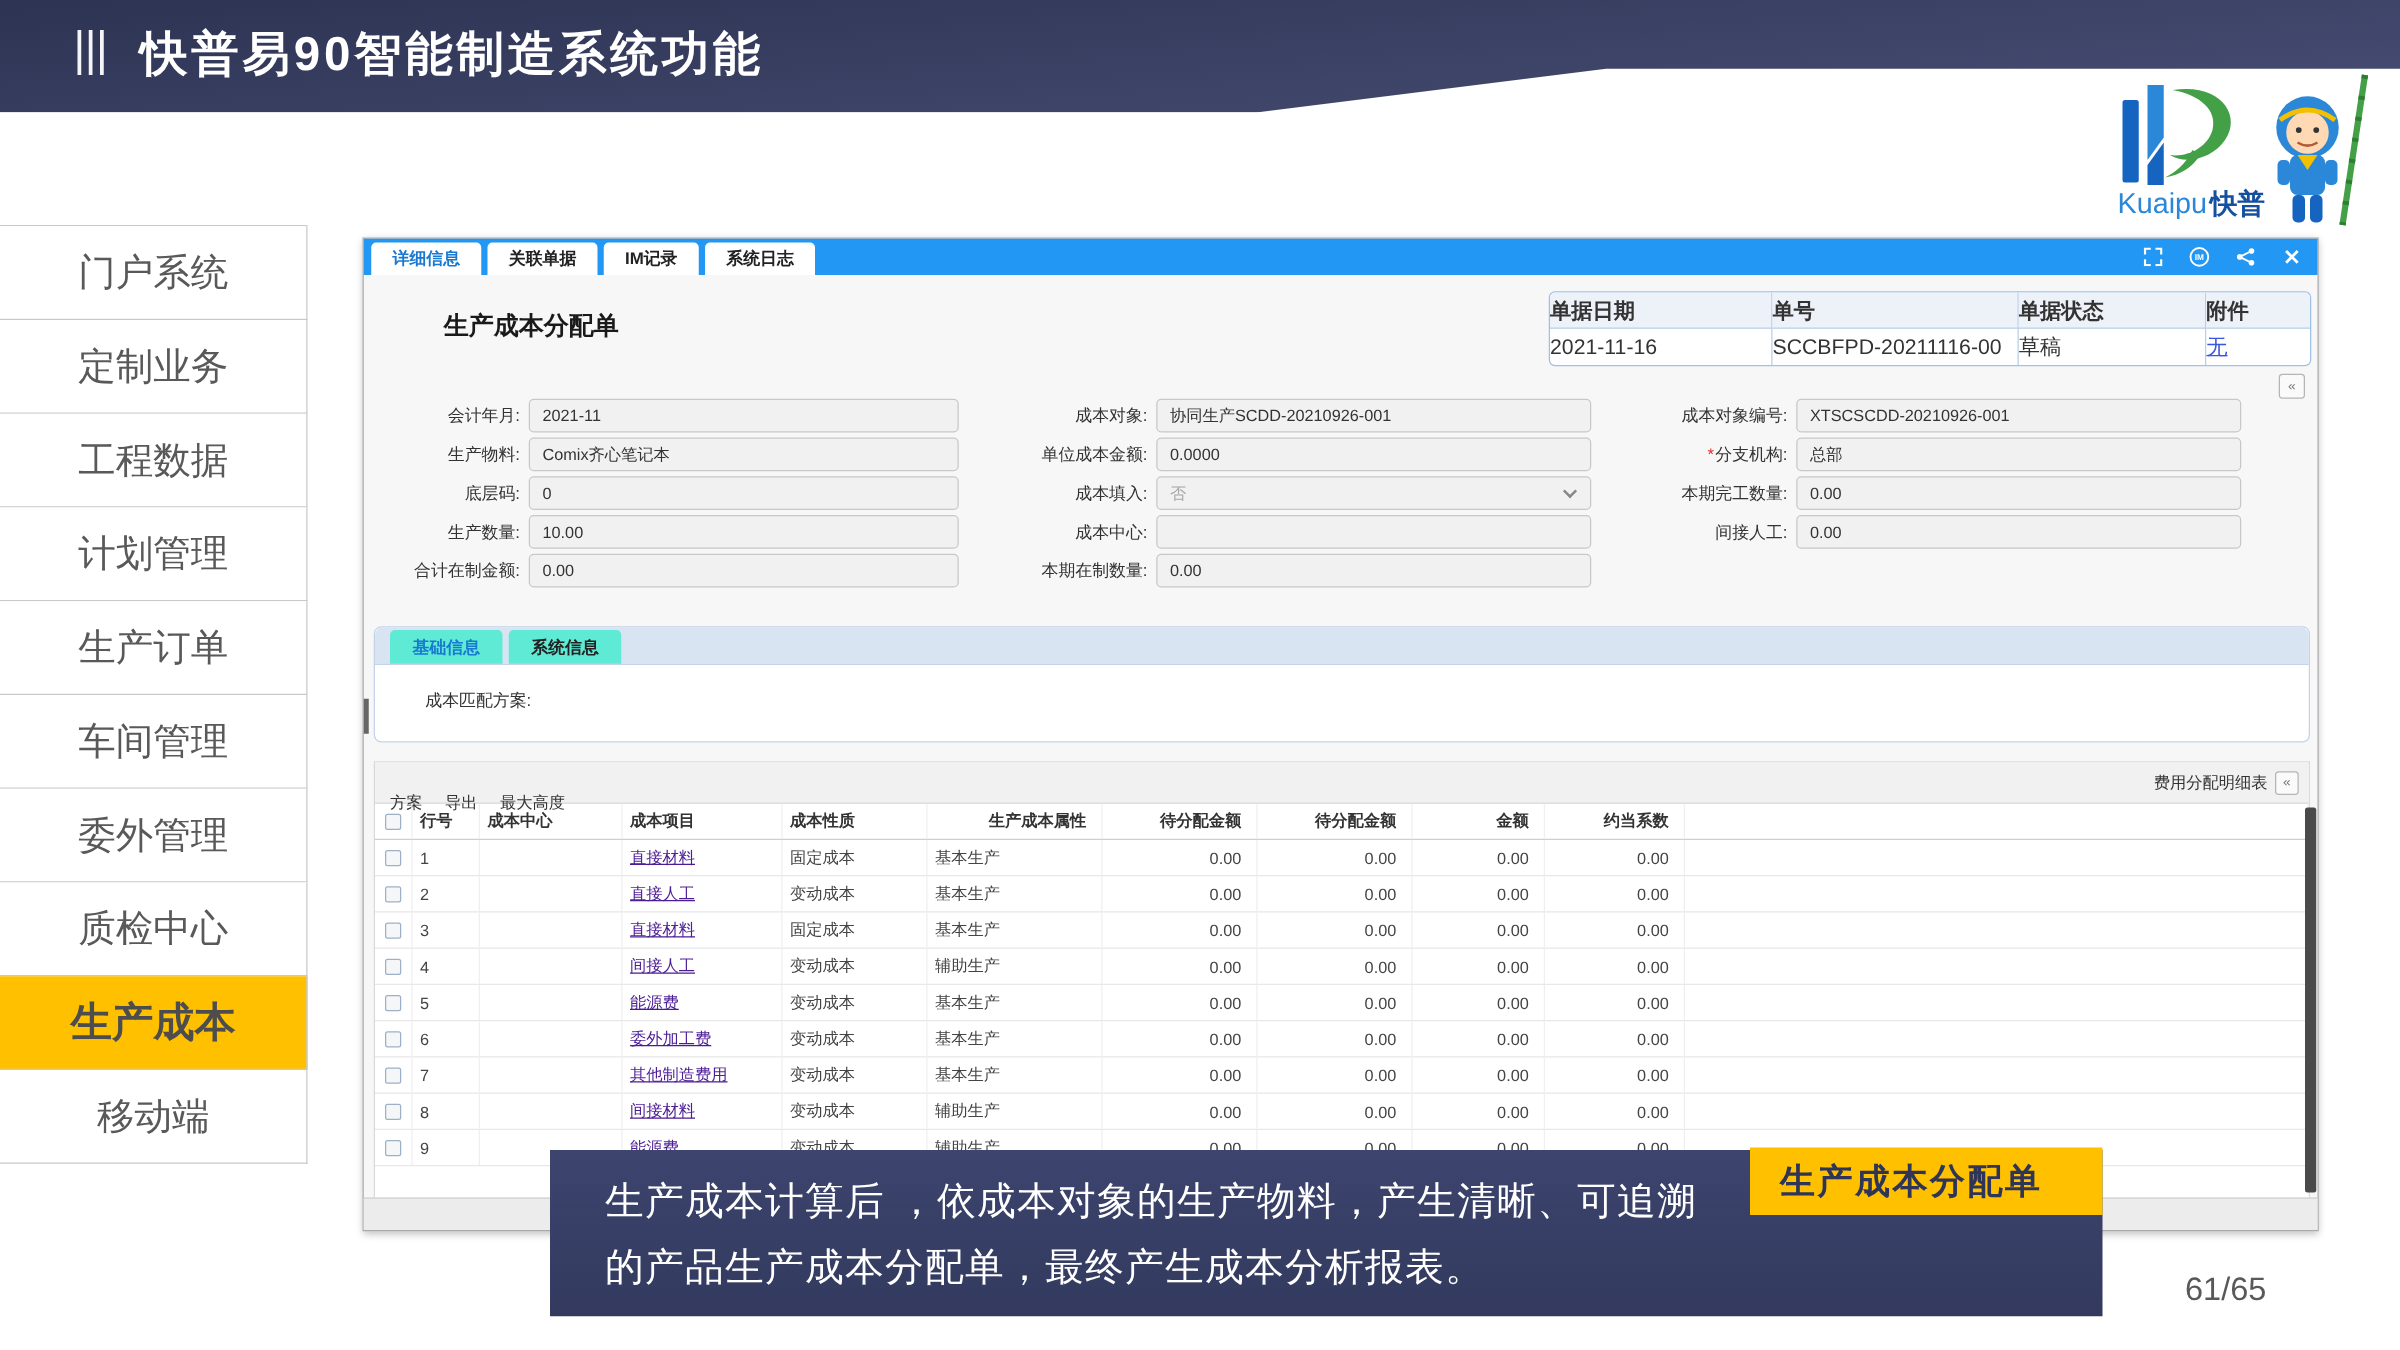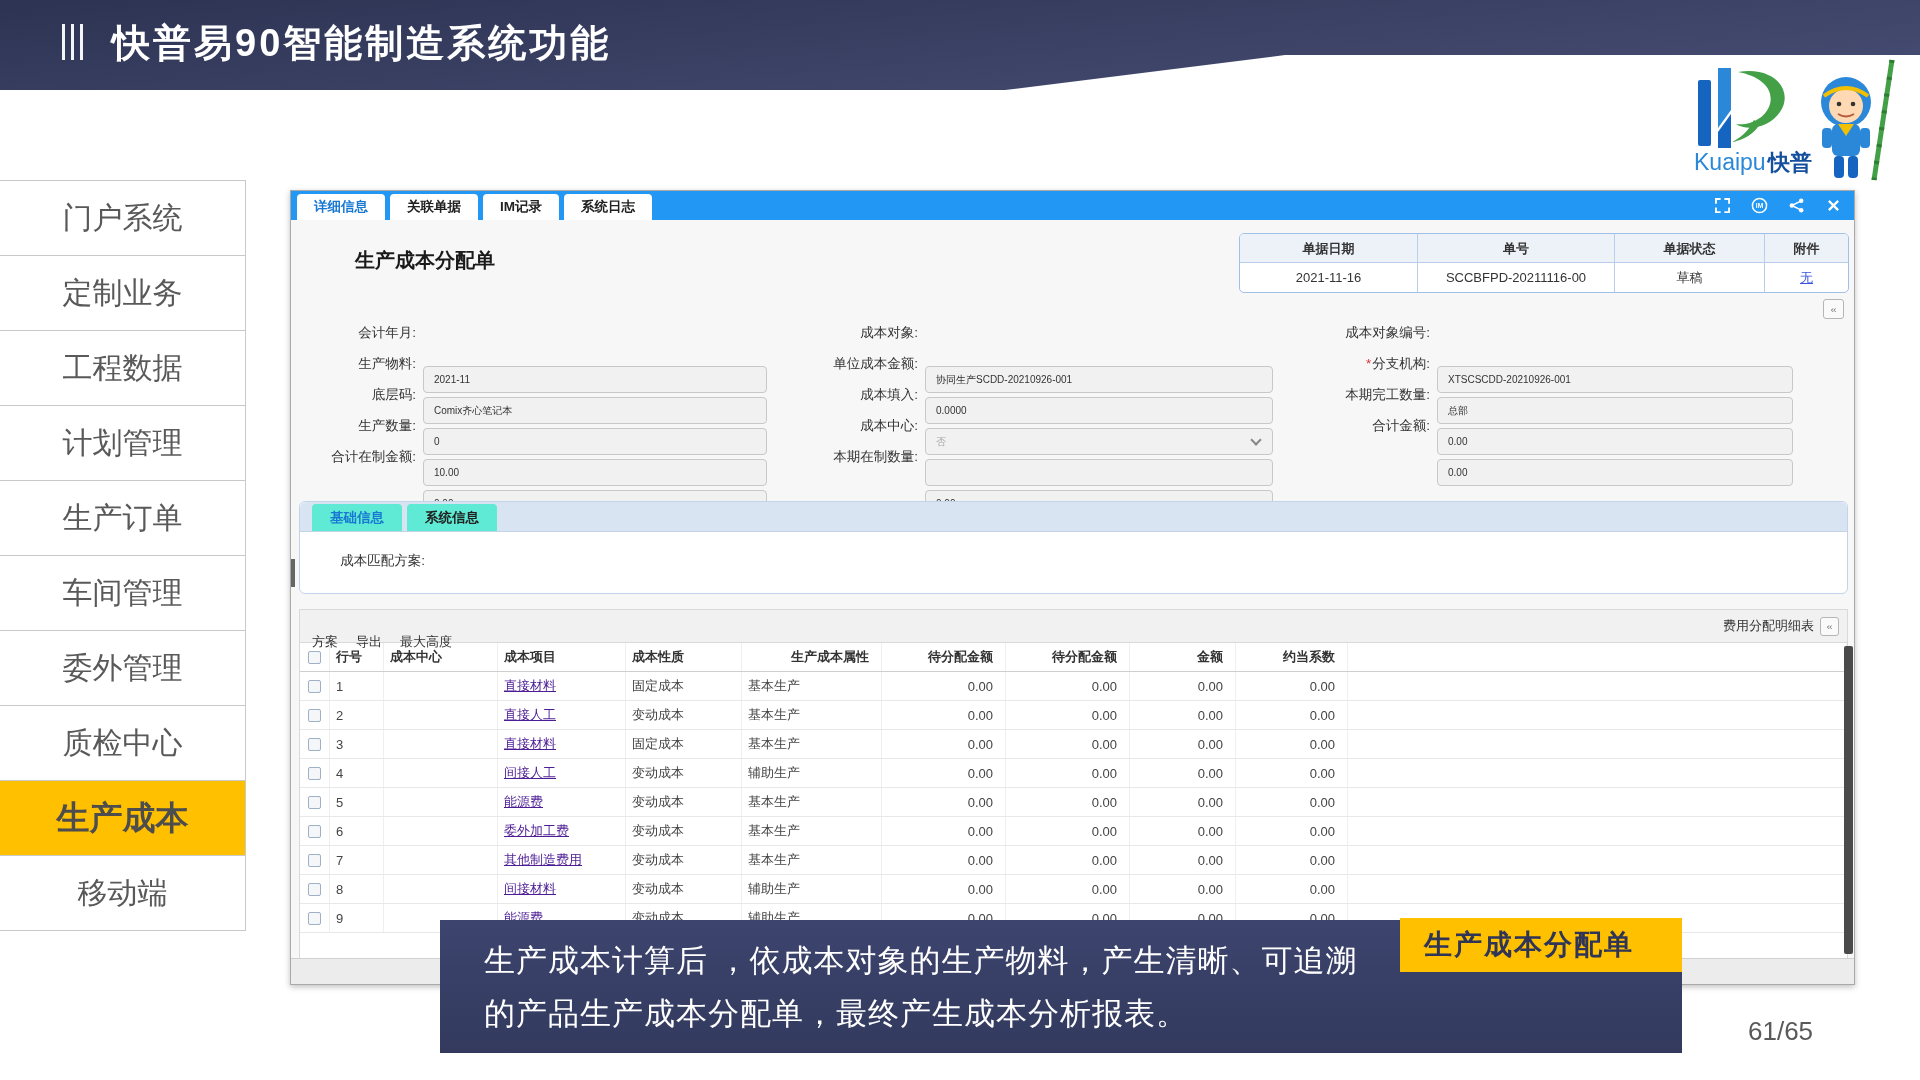--- a/index.html
+++ b/index.html
@@ -31,37 +31,37 @@
     font-size:13.5px;font-weight:bold;color:#222;cursor:pointer;}
   .wtab.active{color:#1878D2;}
   .winicons{position:absolute;right:12px;top:0;height:29px;display:flex;align-items:center;gap:20px;}
   .winicons .wic{width:17px;height:17px;display:flex;align-items:center;justify-content:center;cursor:pointer;}
 
   .doc-title{position:absolute;left:64px;top:56px;font-size:20px;font-weight:bold;color:#1a1a1a;}
 
   
   .hdr-table{position:absolute;left:948px;top:42px;width:610px;border:1px solid #9fc0e8;border-radius:5px;overflow:hidden;background:#fff;}
   .hdr-row{display:flex;}
-  .hdr-cell{height:29px;line-height:29px;text-align:center;font-size:13px;border-right:1px solid #b9cfe9;overflow:hidden;white-space:nowrap;}
+  .hdr-cell{height:29px;line-height:29px;font-size:17px;border-right:1px solid #b9cfe9;overflow:hidden;white-space:nowrap;}
   .hdr-cell:last-child{border-right:none;}
   .hdr-row.head .hdr-cell{background:#edf2f9;font-weight:bold;color:#333;border-bottom:1px solid #b9cfe9;}
   .hdr-row.vals .hdr-cell{color:#333;}
   .hdr-link{color:#3a55e0;text-decoration:underline;cursor:pointer;}
   .c0{width:178px}.c1{width:197px}.c2{width:150px}.c3{width:83px}
 
   .collapse-btn{position:absolute;right:10px;top:108px;width:21px;height:20px;border:1px solid #b5b5b5;border-radius:3px;
     background:#fafafa;color:#777;display:flex;align-items:center;justify-content:center;cursor:pointer;}
 
   
   .form-col{position:absolute;}
   .form-row{display:flex;height:27px;margin-bottom:4px;}
   .f-label{font-size:13.5px;color:#333;line-height:27px;text-align:right;padding-right:7px;white-space:nowrap;}
   .req{color:#e03030;margin-right:1px;}
   .f-input{flex:1;height:27px;line-height:25px;background:#f1f1f1;border:1px solid #c8c8c8;border-radius:4px;
-    padding:0 10px;font-size:10px;color:#333;white-space:nowrap;overflow:hidden;position:relative;margin-top:47px;}
+    padding:0 10px;font-size:13px;color:#333;white-space:nowrap;overflow:hidden;position:relative;}
   .f-input.select{color:#a8a8a8;}
   .caret{position:absolute;right:12px;top:7px;width:8px;height:8px;border-right:2px solid #888;border-bottom:2px solid #888;transform:rotate(45deg);}
   .col1{left:20px;top:128px;width:456px;}  .col1 .f-label{width:112px;}
   .col2{left:512px;top:128px;width:470px;} .col2 .f-label{width:122px;}
   .col3{left:1022px;top:128px;width:480px;}.col3 .f-label{width:124px;}
 
   
   .subpanel{position:absolute;left:8px;top:310px;width:1549px;height:93px;background:#ffffff;border:1px solid #c3d4e8;border-radius:6px;}
   .subtabs{height:30px;background:#d9e4f2;border-bottom:1px solid #c3d4e8;border-radius:6px 6px 0 0;
     display:flex;align-items:flex-end;padding-left:12px;gap:5px;}
@@ -262,21 +262,21 @@
           </div>
           <div class="form-row">
             <span class="f-label"><span class="req">*</span>分支机构:</span>
             <div class="f-input">总部</div>
           </div>
           <div class="form-row">
             <span class="f-label">本期完工数量:</span>
             <div class="f-input">0.00</div>
           </div>
           <div class="form-row">
-            <span class="f-label">合计金额:</span>
+            <span class="f-label">间接人工:</span>
             <div class="f-input">0.00</div>
           </div>
         </div>
       </div>
 
     <div class="subpanel">
       <div class="subtabs" id="subtabs">
           <div class="stab active">基础信息</div>
           <div class="stab">系统信息</div>
         </div>

